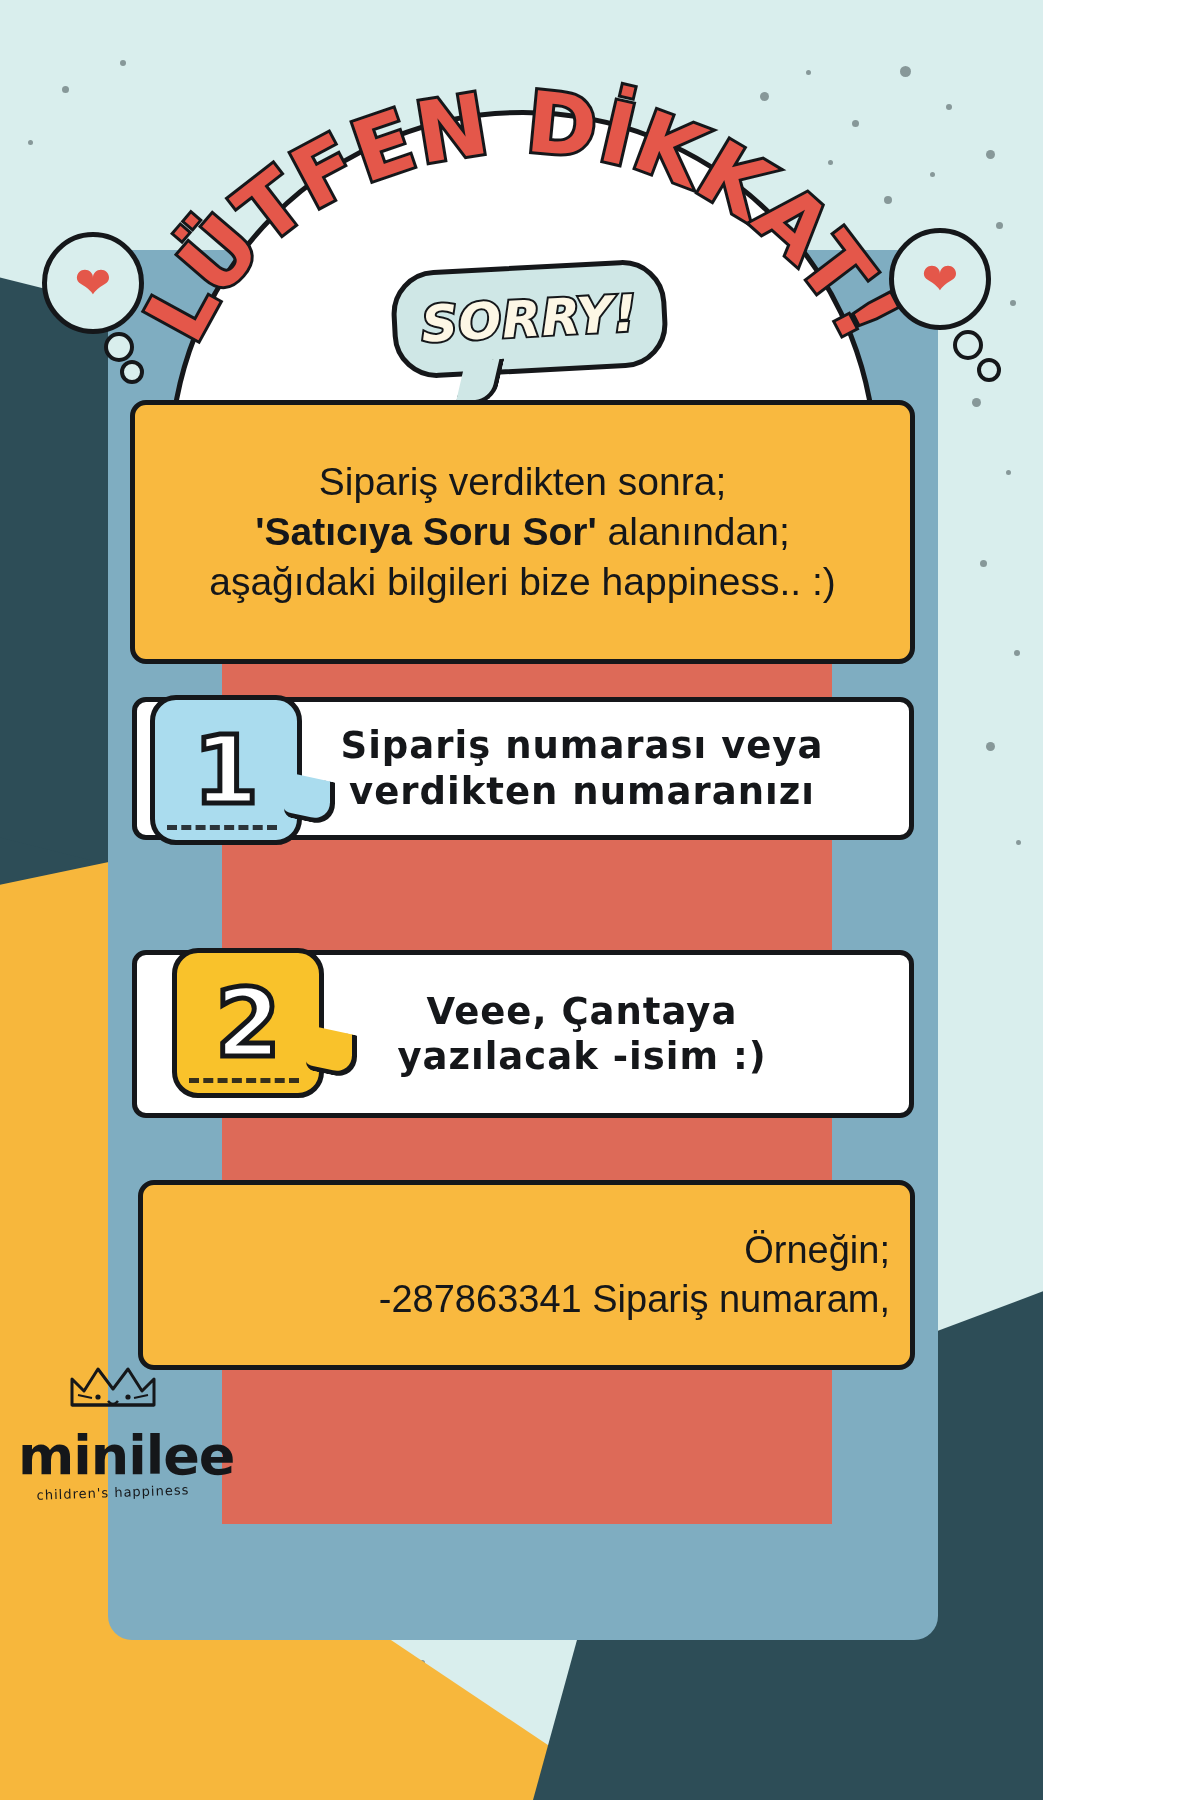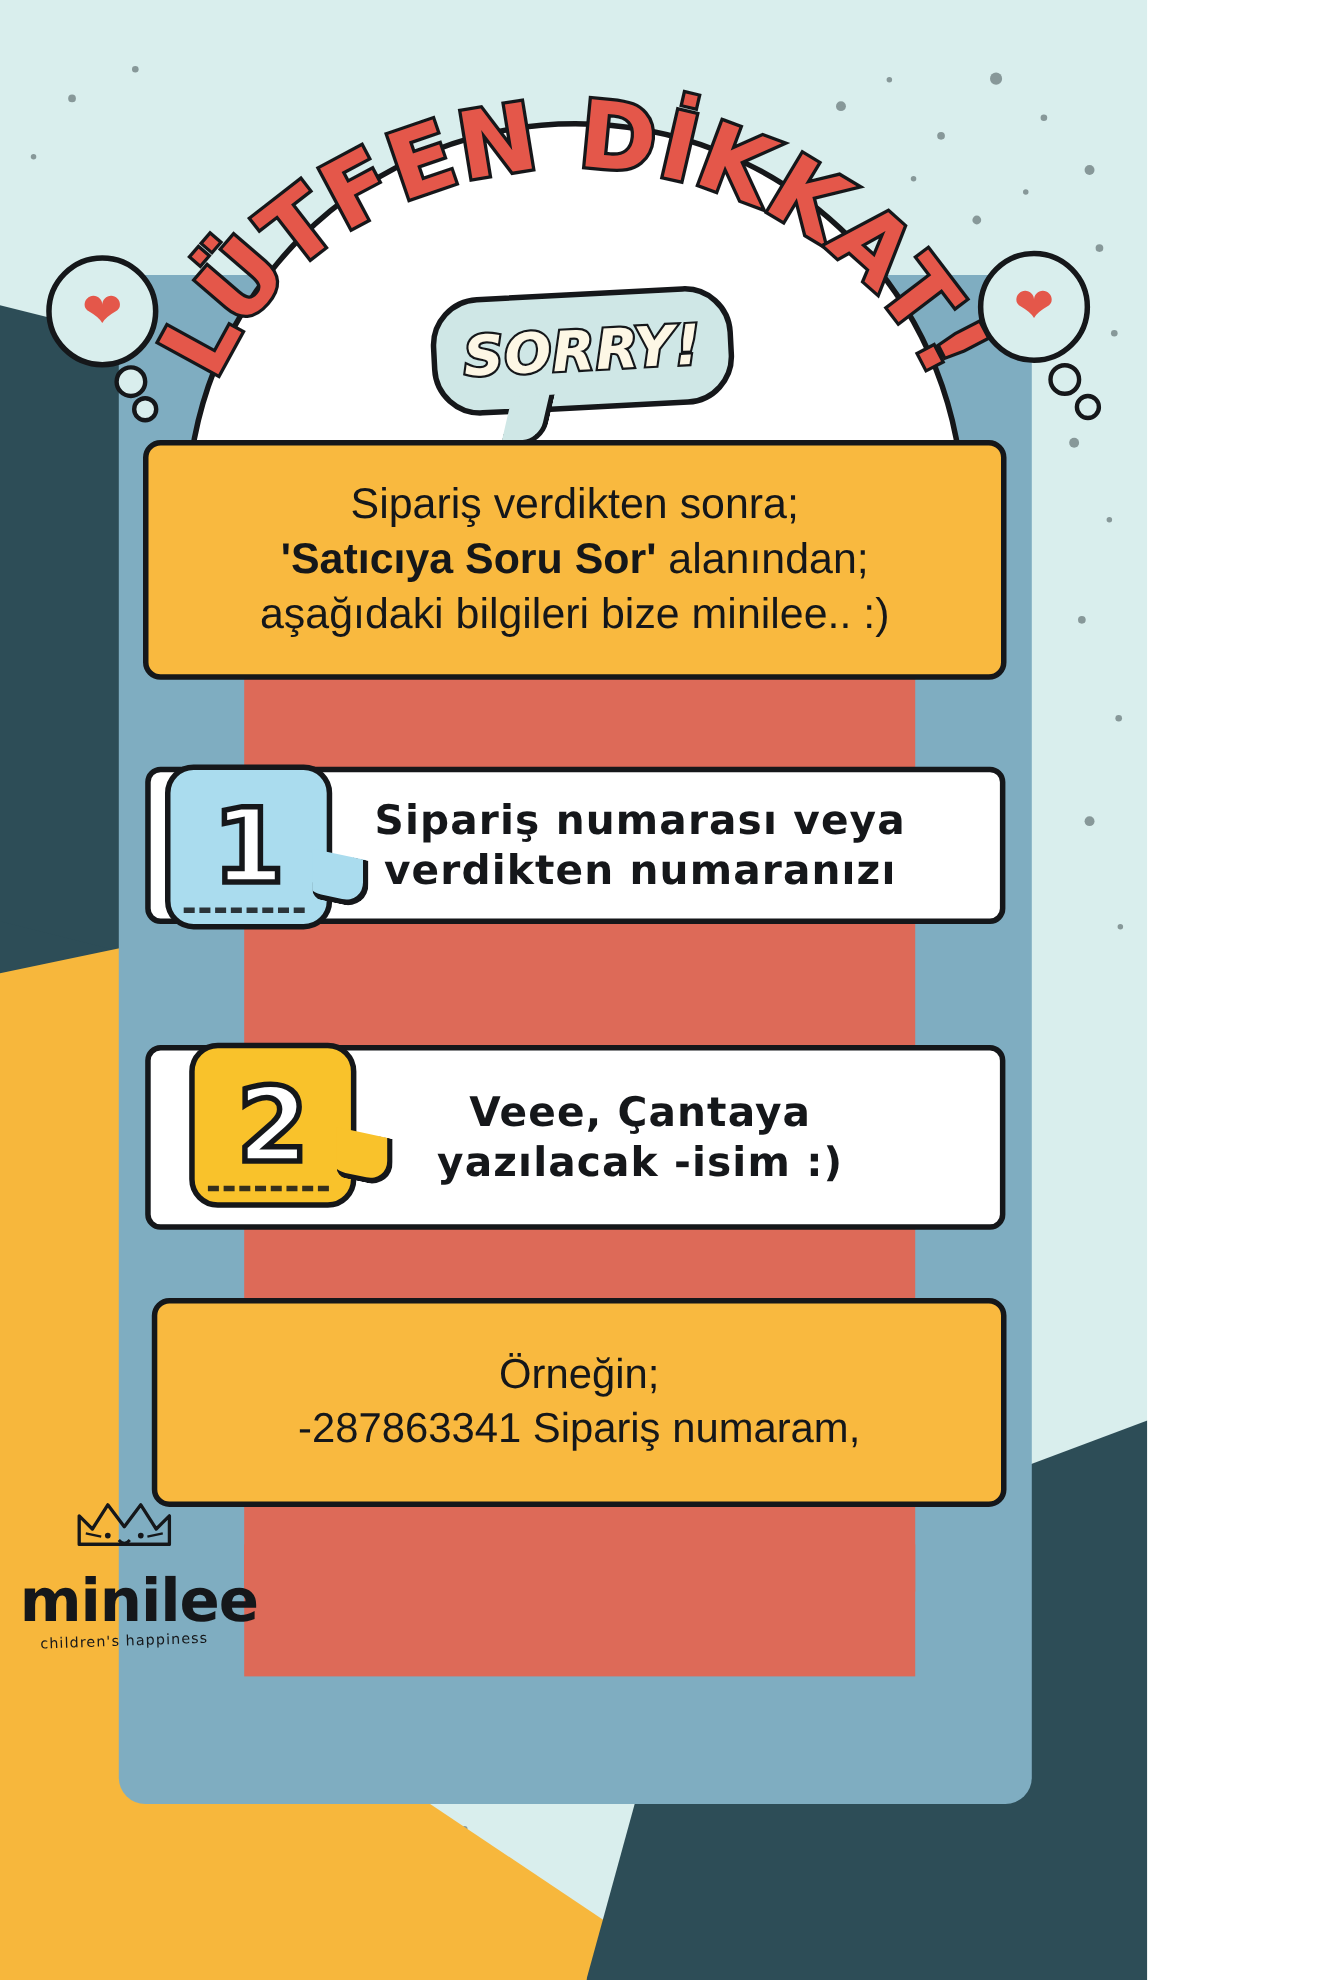--- a/index.html
+++ b/index.html
@@ -227,37 +227,37 @@
     flex-direction: column;
     align-items: center;
     justify-content: center;
     text-align: center;
     color: #15171a;
   }
   .panel-top {
     left: 130px;
     top: 400px;
     width: 785px;
-    height: 218px;
+    height: 264px;
     padding: 10px 24px;
   }
   .panel-top .line {
     font-size: 39px;
     line-height: 1.28;
     font-family: "Liberation Sans", sans-serif;
   }
   .panel-top .line b { font-weight: bold; }
 
   .panel-bottom {
     left: 138px;
     top: 1180px;
     width: 777px;
     height: 190px;
     padding: 18px 20px;
-    align-items: center;
+    align-items: flex-end;
   }
   .panel-bottom .line {
     font-size: 38px;
     line-height: 1.30;
   }
 
   
   .step-row {
     position: absolute;
     background: #ffffff;
@@ -458,21 +458,21 @@
 
   <div class="sorry-bubble">
     <div class="sorry-text"><span>SORRY!</span></div>
   </div>
 
   <div class="panel-yellow panel-top">
     <div class="line">Sipariş verdikten sonra;</div>
     <div class="line">
       <b>'Satıcıya Soru Sor'</b><span> alanından;</span>
     </div>
-    <div class="line">aşağıdaki bilgileri bize minilee.. :)</div>
+    <div class="line">aşağıdaki bilgileri bize happiness.. :)</div>
   </div>
 
   <div class="step-row step-1">
     <div class="step-text">
       <div>Sipariş numarası veya</div>
       <div>verdikten numaranızı</div>
     </div>
   </div>
   <div class="num-badge num-1">
     <span>1</span>

